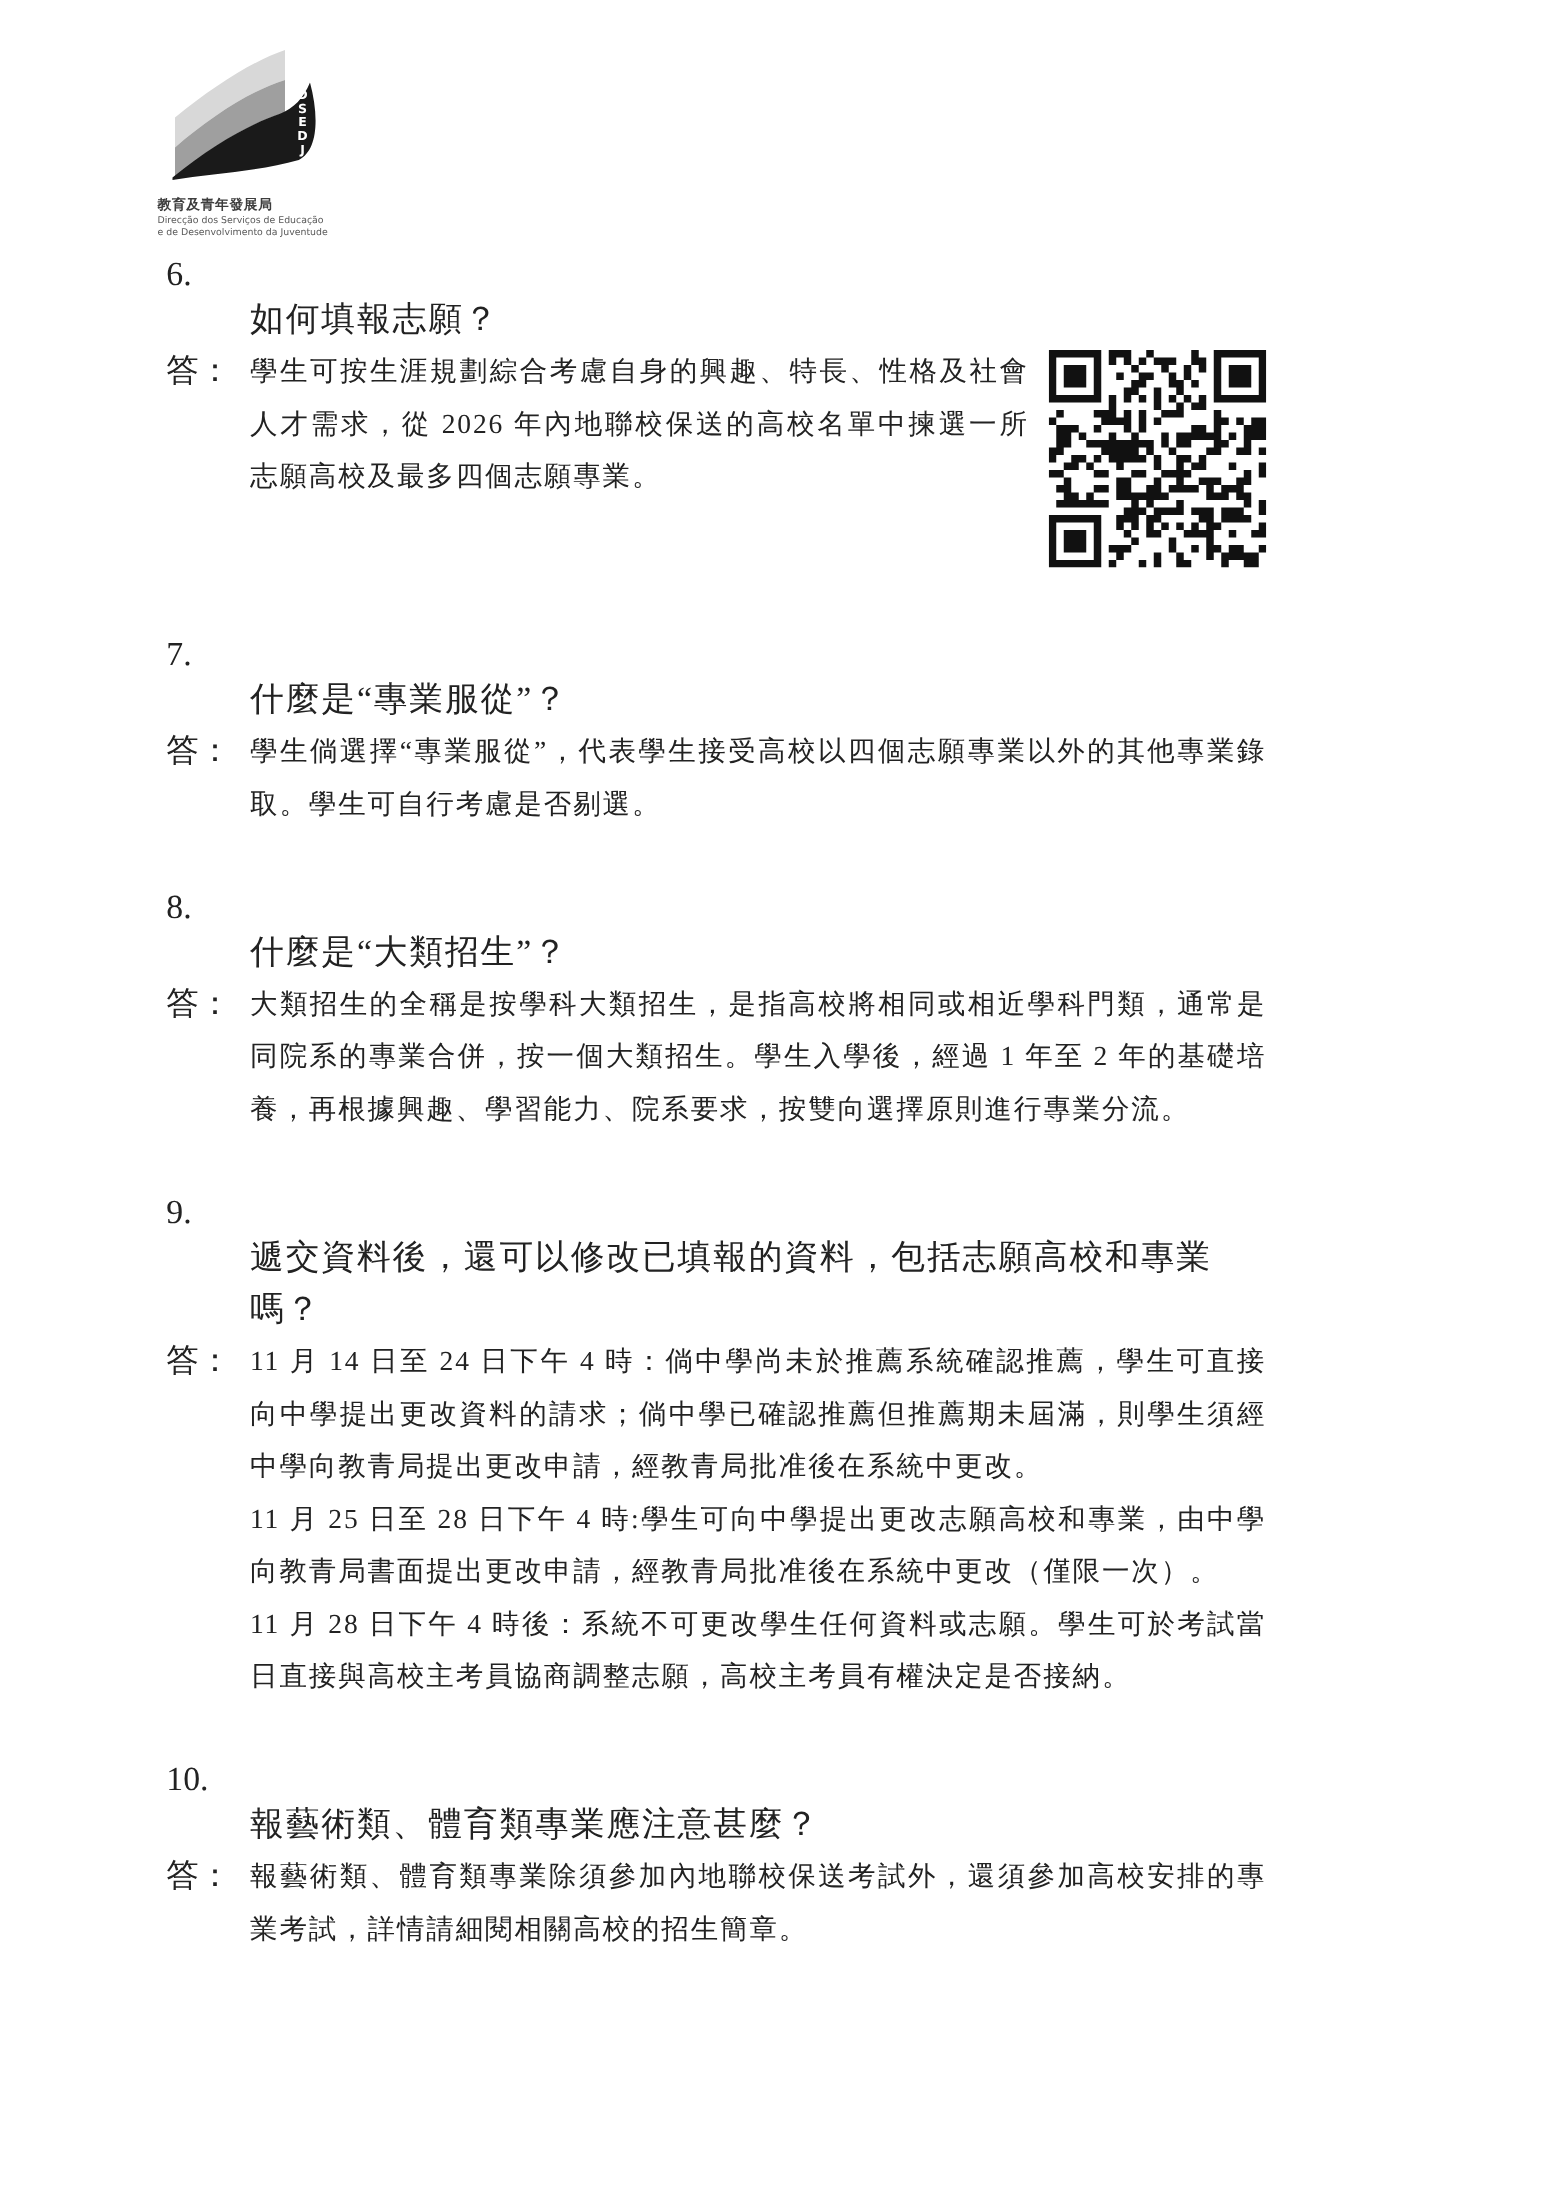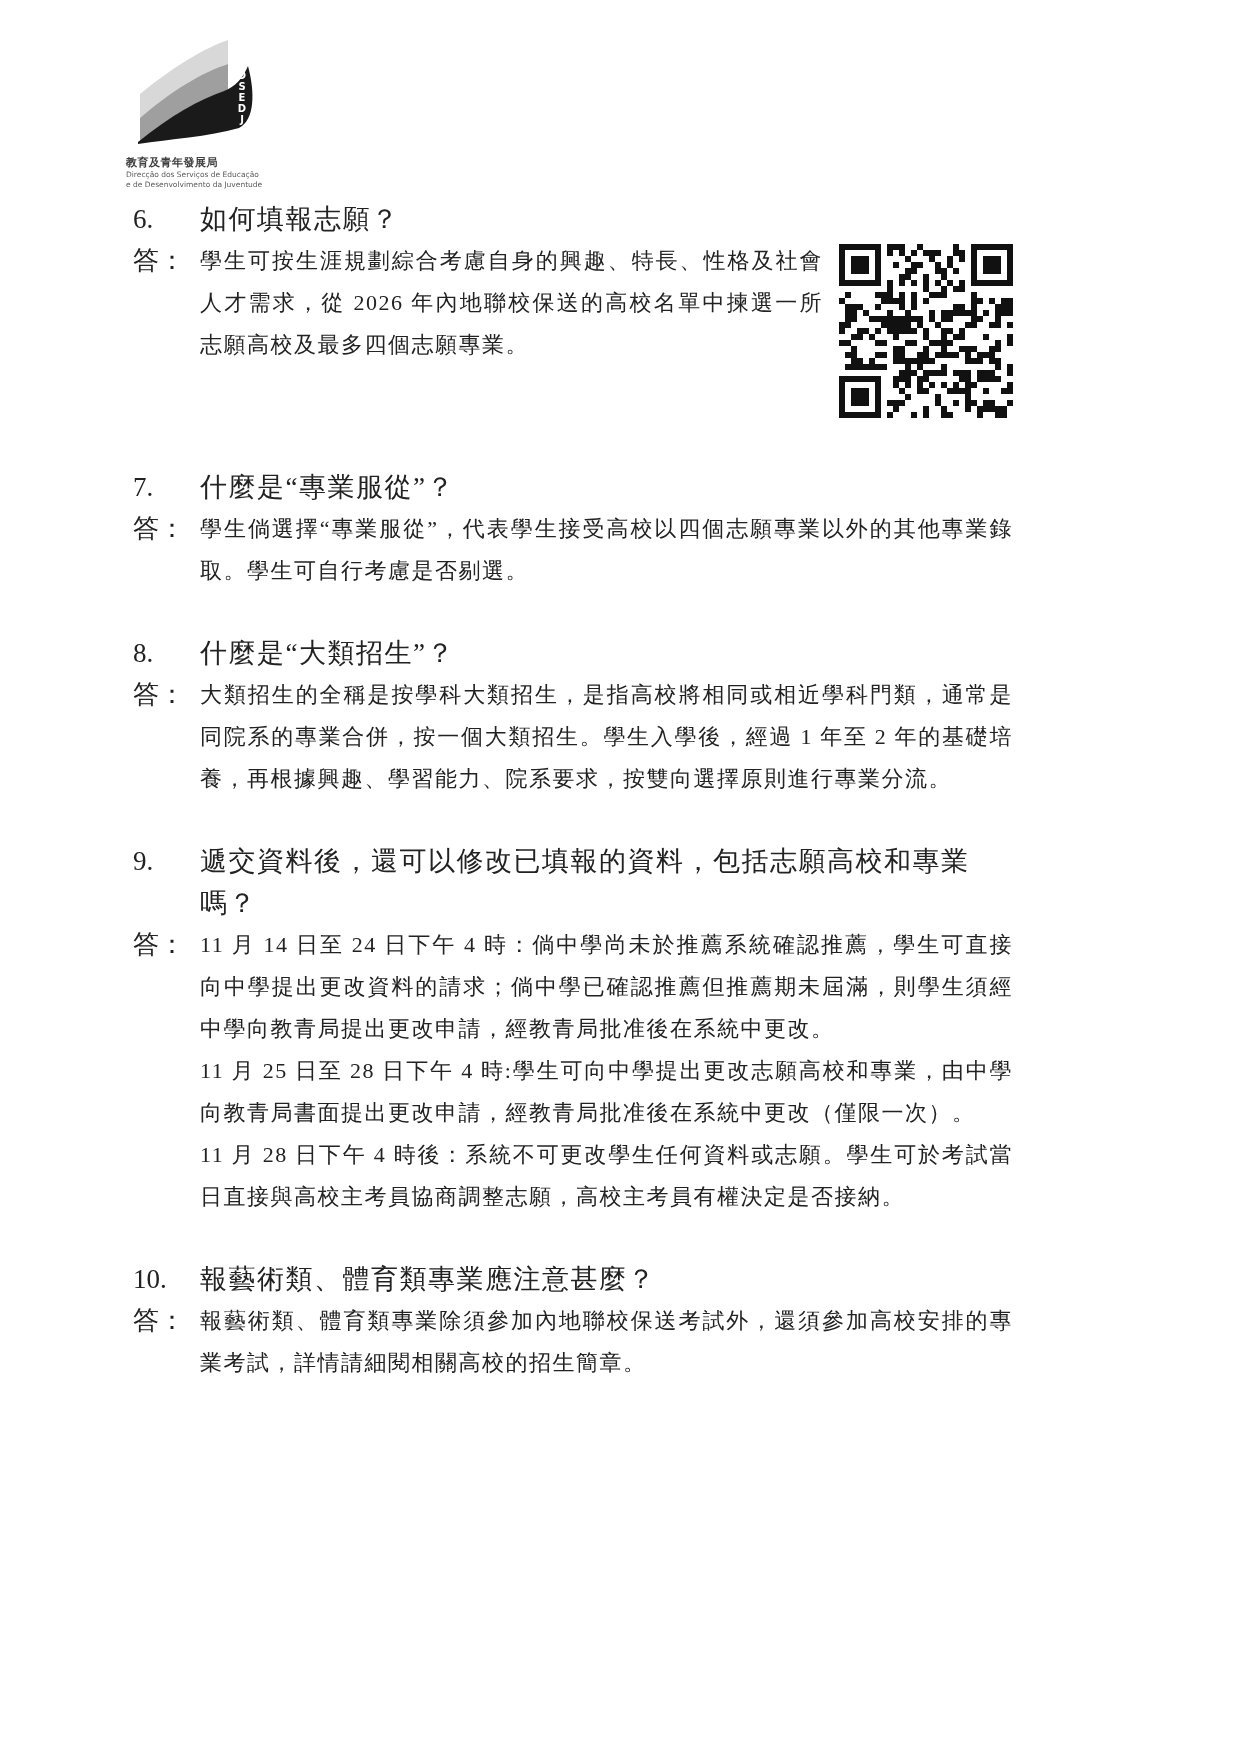--- a/index.html
+++ b/index.html
@@ -23,21 +23,21 @@
   .logo-pt {
     font-family:"DejaVu Sans","Liberation Sans",sans-serif;
     font-size:7.5px; color:#5a5a5a; line-height:1.3; white-space:nowrap;
   }
 
   
   .content { position:absolute; left:133px; top:198px; width:880px; }
   .faq-item { margin-bottom:40px; }
   .q-row { display:flex; font-size:27px; line-height:42px; }
   .q-num { width:67px; flex-shrink:0; }
-  .q-text { letter-spacing:1.5px; }
+  .q-text { letter-spacing:1.5px;margin-top:36px; }
   .a-row { display:flex; }
   .a-label { width:67px; flex-shrink:0; font-size:26px; line-height:42px; }
   .a-body { width:813px; font-size:22px; line-height:42px; }
   .a-para {
     text-align:justify; text-align-last:left; letter-spacing:1.5px;
   }
 
   
   .qr {
     float:right; width:174px; height:174px;

